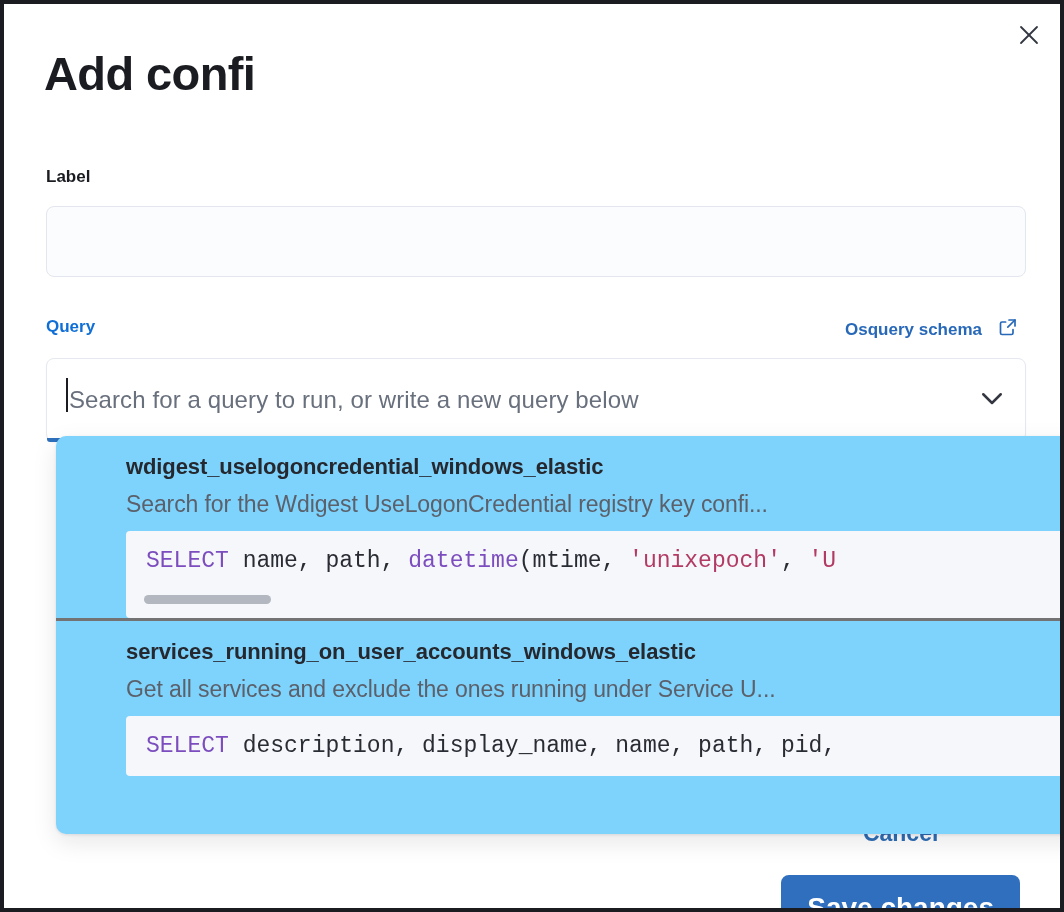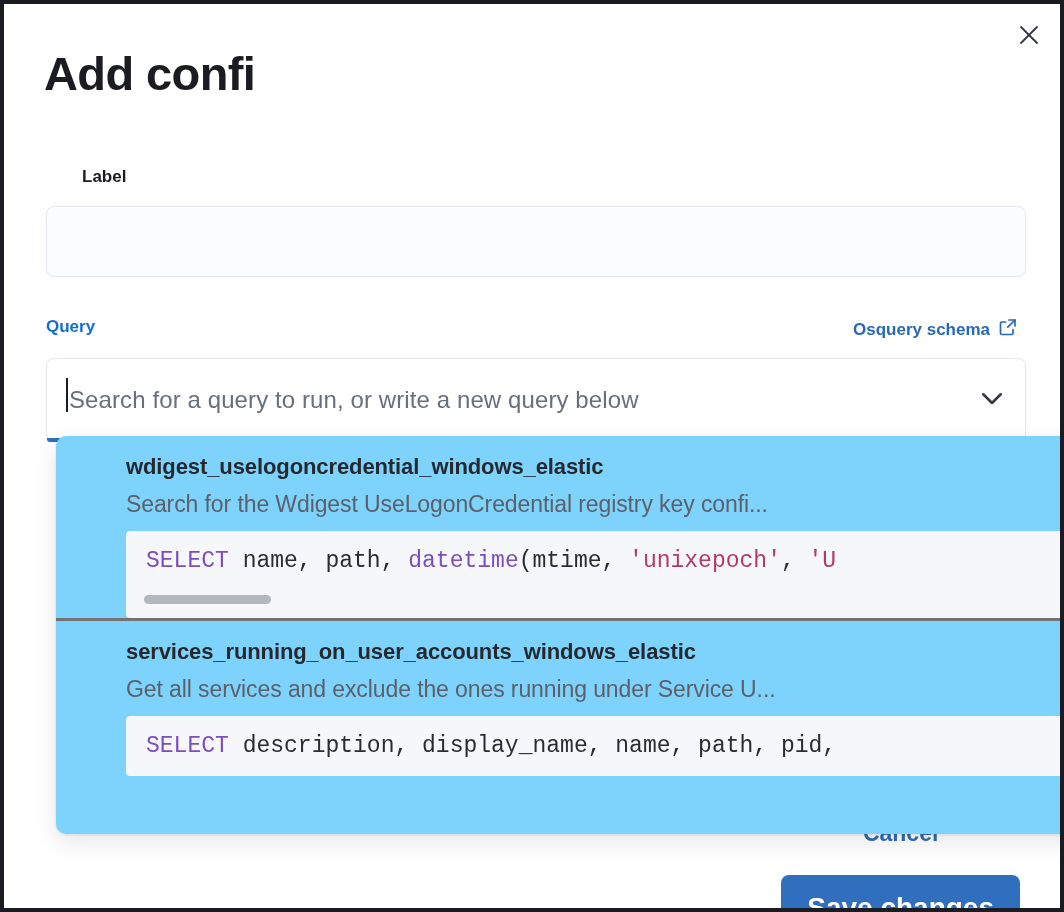--- a/index.html
+++ b/index.html
@@ -57,21 +57,20 @@
     color: #1a1c21;
   }
 
   
   .field-label {
     position: absolute;
     left: 42px;
     font-size: 17px;
     font-weight: 700;
     color: #1a1c21;
-    margin-left: 36px;
   }
   #label-label { top: 163px; }
 
   .text-input {
     position: absolute;
     left: 42px;
     top: 202px;
     width: 980px;
     height: 71px;
     box-sizing: border-box;
@@ -93,21 +92,21 @@
     font-size: 17px;
     font-weight: 700;
     color: #0f6fd6;
   }
   .schema-link {
     position: absolute;
     right: 42px;
     top: 313px;
     display: flex;
     align-items: center;
-    gap: 8px;
+    gap: 16px;
     font-size: 17px;
     font-weight: 700;
     color: #2868b8;
     text-decoration: none;
     cursor: pointer;
   }
   .schema-link .ext-icon { display: block; }
 
   
   .combo {

